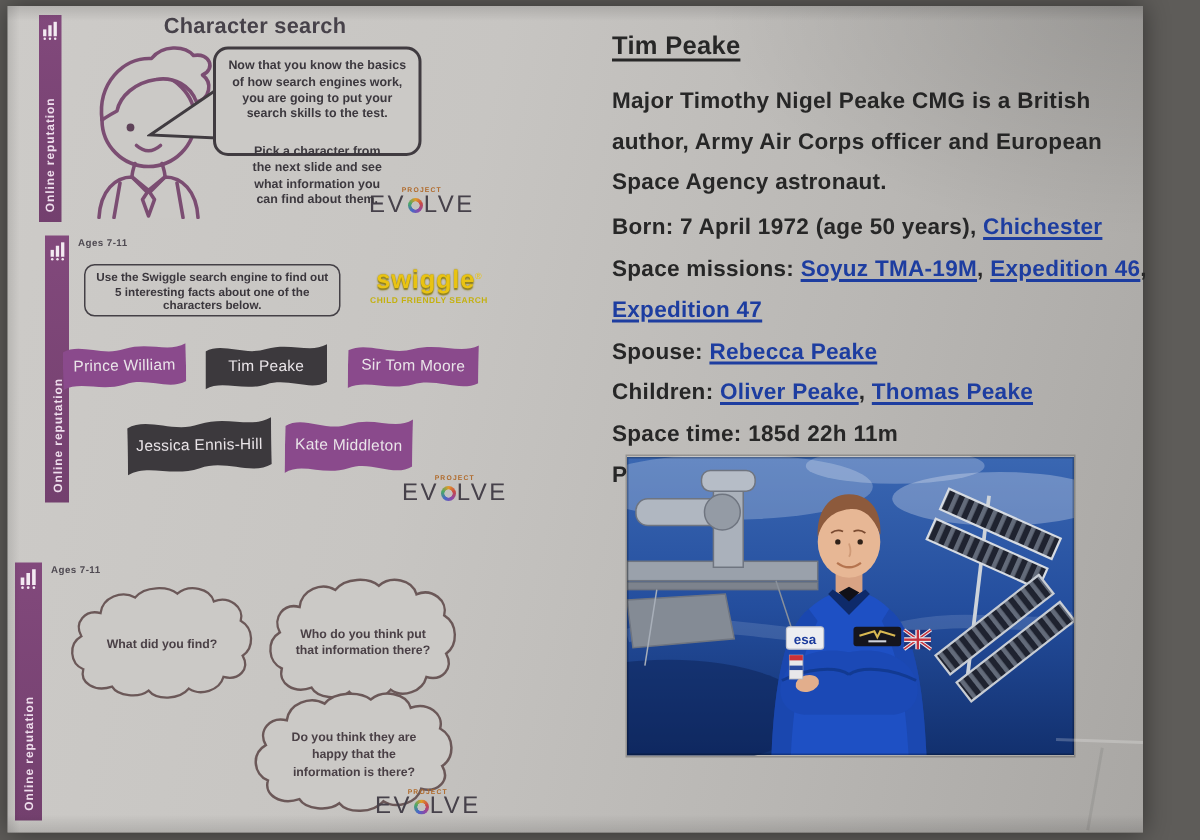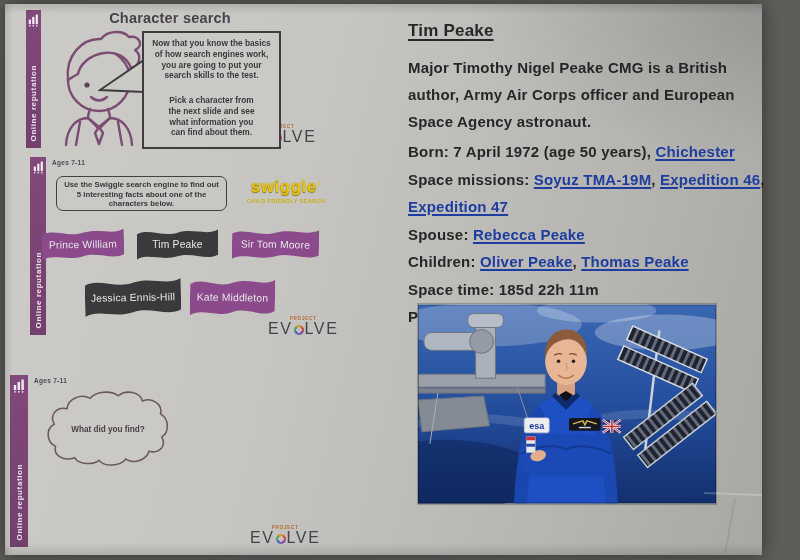--- a/index.html
+++ b/index.html
@@ -23,22 +23,22 @@
   .sidebar{position:absolute;background:linear-gradient(180deg,#82497c,#73406e);
     display:flex;flex-direction:column;align-items:center;padding:4px 0 7px 0;}
   .sb-icon{flex:0 0 auto;}
   .sb-label{margin-top:auto;writing-mode:vertical-rl;transform:rotate(180deg);
     font-size:8px;letter-spacing:.6px;color:#eeddec;font-weight:600;white-space:nowrap;}
 
   
   .slide-title{position:absolute;left:70px;top:10px;width:200px;text-align:center;
     font-size:14.5px;font-weight:600;color:#47424a;letter-spacing:.2px;}
   .boy{position:absolute;left:44px;top:26px;width:112px;height:120px;}
-  .bubble{position:absolute;left:142px;top:31px;width:139px;height:118px;z-index:2;
-    border:2px solid #403b40;border-radius:0;background:#cbc9c6;
+  .bubble{position:absolute;left:142px;top:31px;width:139px;height:73px;z-index:2;
+    border:2px solid #403b40;border-radius:10px;background:#cbc9c6;
     padding:5px 6px;text-align:center;}
   .bubble p{margin:0 0 6px 0;font-size:8.3px;line-height:1.3;color:#3c383e;font-weight:600;}
   .bubble p:last-child{margin:14px;}
   .bubble-tail{position:absolute;left:98px;top:58px;width:48px;height:38px;z-index:1;}
 
   
   .ages{position:absolute;font-size:6.5px;font-weight:700;color:#4f4a52;letter-spacing:.3px;}
   .instruction-box{position:absolute;left:56px;top:176px;width:171px;height:35px;
     border:1.5px solid #444046;border-radius:7px;padding:3px 7px;text-align:center;
     font-size:7.8px;line-height:1.22;color:#3b373d;font-weight:600;}
@@ -287,20 +287,32 @@
         <path d="M0,8 C14,0 32,12 50,6 C70,0 86,10 100,2 L100,34 C86,42 68,30 50,36 C30,42 14,32 0,40 Z" fill="#8a4a8c"></path>
       </svg>
       <span class="bl">Kate Middleton</span>
     </div>
     <div class="cloud" style="left: 44px; top: 388px; width: 128px; height: 84px;">
       <svg viewBox="0 0 200 130" preserveAspectRatio="none">
         <path d="M48,108 C30,114 14,104 18,90 C4,84 2,64 16,56 C8,42 20,28 36,32 C38,16 58,8 72,16 C82,4 106,4 116,12 C128,2 150,6 154,20 C170,14 186,26 182,40 C196,48 196,68 184,76 C192,90 180,102 164,98 C160,112 140,118 128,110 C118,122 94,122 86,112 C76,120 54,118 48,108 Z" fill="#cbc9c6" stroke="#6b5858" stroke-width="2.4"></path>
       </svg>
       <div class="ct">What did you find?</div>
     </div>
+    <div class="cloud" style="left: 176px; top: 382px; width: 132px; height: 92px;">
+      <svg viewBox="0 0 200 130" preserveAspectRatio="none">
+        <path d="M48,108 C30,114 14,104 18,90 C4,84 2,64 16,56 C8,42 20,28 36,32 C38,16 58,8 72,16 C82,4 106,4 116,12 C128,2 150,6 154,20 C170,14 186,26 182,40 C196,48 196,68 184,76 C192,90 180,102 164,98 C160,112 140,118 128,110 C118,122 94,122 86,112 C76,120 54,118 48,108 Z" fill="#cbc9c6" stroke="#6b5858" stroke-width="2.4"></path>
+      </svg>
+      <div class="ct">Who do you think put that information there?</div>
+    </div>
+    <div class="cloud" style="left: 166px; top: 458px; width: 140px; height: 90px;">
+      <svg viewBox="0 0 200 130" preserveAspectRatio="none">
+        <path d="M48,108 C30,114 14,104 18,90 C4,84 2,64 16,56 C8,42 20,28 36,32 C38,16 58,8 72,16 C82,4 106,4 116,12 C128,2 150,6 154,20 C170,14 186,26 182,40 C196,48 196,68 184,76 C192,90 180,102 164,98 C160,112 140,118 128,110 C118,122 94,122 86,112 C76,120 54,118 48,108 Z" fill="#cbc9c6" stroke="#6b5858" stroke-width="2.4"></path>
+      </svg>
+      <div class="ct">Do you think they are happy that the information is there?</div>
+    </div>
     <div class="evolve" style="left: 246px; top: 124px;">
       <div class="proj">PROJECT</div>
       <div class="ev">EV<span class="o"></span>LVE</div>
     </div>
     <div class="evolve" style="left: 268px; top: 316px;">
       <div class="proj">PROJECT</div>
       <div class="ev">EV<span class="o"></span>LVE</div>
     </div>
     <div class="evolve" style="left: 250px; top: 525px;">
       <div class="proj">PROJECT</div>

